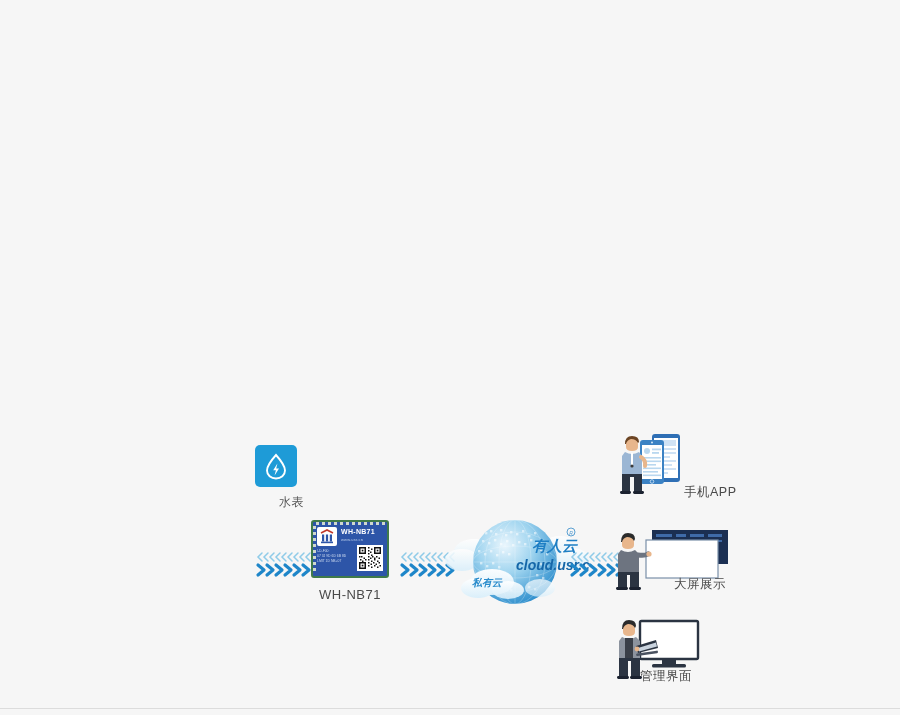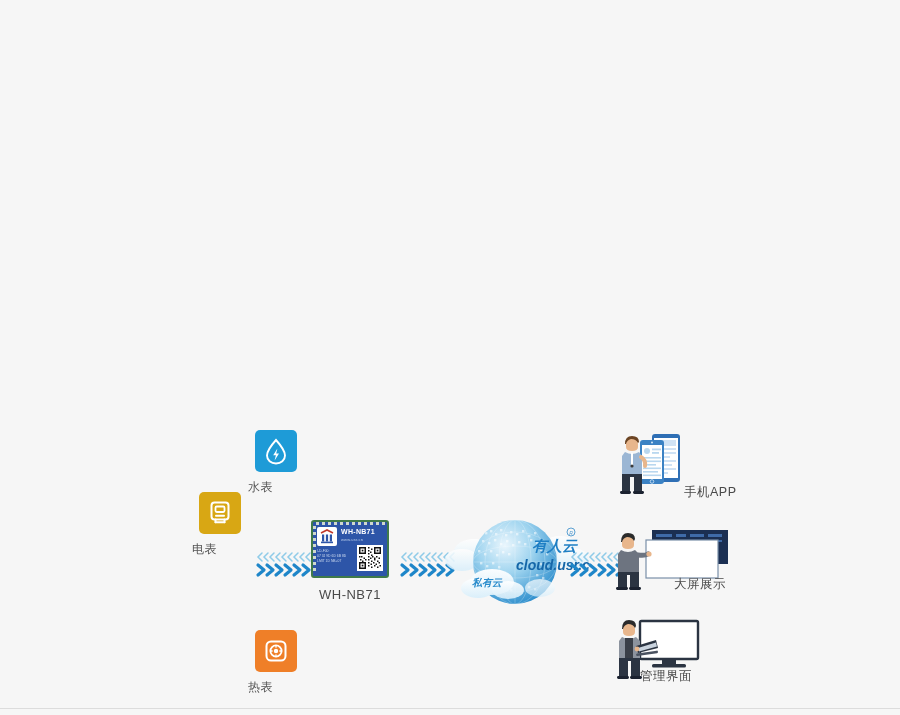--- a/index.html
+++ b/index.html
@@ -6,21 +6,21 @@
   html, body {
     width: 900px; height: 715px;
     background: #f6f6f6;
     font-family: "Liberation Sans", "DejaVu Sans", sans-serif;
     overflow: hidden;
   }
   #canvas { position: relative; width: 900px; height: 715px; background: #f6f6f6; }
   #bottom-rule { position: absolute; left: 0; top: 708px; width: 900px; height: 1px; background: #dcdcdc; }
 
   
-  .meter { position: absolute; width: 56px; text-align: left; }
+  .meter { position: absolute; width: 56px; text-align: right; margin-top: 15px; }
   .meter .tile {
     width: 42px; height: 42px; margin: 0 auto;
     border-radius: 5px;
     display: flex; align-items: center; justify-content: center;
   }
   .meter .cap {
     margin-top: 7px;
     font-size: 12px; color: #555; white-space: nowrap;
     letter-spacing: .5px;
   }
@@ -85,49 +85,22 @@
       <span>
         <svg width="26" height="28" viewBox="0 0 26 28">
           <path d="M13 3 C13 3 4 13 4 18.5 C4 23.2 8 26.5 13 26.5 C18 26.5 22 23.2 22 18.5 C22 13 13 3 13 3 Z" fill="none" stroke="#ffffff" stroke-width="1.9"></path>
           <path d="M14.4 11.5 L10.2 18.2 L12.9 18.2 L11.6 23.4 L16 16.4 L13.2 16.4 Z" fill="#ffffff"></path>
         </svg>
       </span>
     </div>
     <div class="cap">水表</div>
   </div>
 
-  <div class="meter" style="left:192px; top:492px;">
-    <div class="tile" style="background:#d8a714;">
-      <span>
-        <svg width="26" height="28" viewBox="0 0 26 28">
-          <rect x="4.5" y="3.5" width="17" height="17" rx="3" fill="none" stroke="#ffffff" stroke-width="2"></rect>
-          <rect x="8.5" y="7.5" width="9" height="5.5" rx="1.2" fill="none" stroke="#ffffff" stroke-width="1.8"></rect>
-          <rect x="8" y="15.8" width="10" height="1.9" rx=".9" fill="#ffffff"></rect>
-          <path d="M8.5 20.5 L8.5 23.2 M17.5 20.5 L17.5 23.2" stroke="#ffffff" stroke-width="2" stroke-linecap="round"></path>
-          <path d="M8.5 23.2 L17.5 23.2" stroke="#ffffff" stroke-width="2" stroke-linecap="round"></path>
-        </svg>
-      </span>
-    </div>
-    <div class="cap">电表</div>
-  </div>
-
-
-  <div class="meter" style="left:248px; top:630px;">
-    <div class="tile" style="background:#ef7f28;">
-      <span>
-        <svg width="26" height="26" viewBox="0 0 26 26">
-          <rect x="3.5" y="3.5" width="19" height="19" rx="4.5" fill="none" stroke="#ffffff" stroke-width="2"></rect>
-          <circle cx="13" cy="13" r="5.6" fill="none" stroke="#ffffff" stroke-width="1.8"></circle>
-          <circle cx="13" cy="13" r="2.2" fill="#ffffff"></circle>
-          <path d="M13 7.4 L13 9.2 M13 16.8 L13 18.6 M7.4 13 L9.2 13 M16.8 13 L18.6 13" stroke="#ffffff" stroke-width="1.3" stroke-linecap="round"></path>
-        </svg>
-      </span>
-    </div>
-    <div class="cap">热表</div>
-  </div>
+
+
 
   <div class="arrows" style="left:248px; top:548px;">
     <svg width="68" height="30" viewBox="0 0 68 30">
       <g fill="none" stroke="#8fcbe8" stroke-width="1.5" stroke-linecap="round">
         <path d="M14 5 L10 9 L14 13"></path>
           <path d="M20 5 L16 9 L20 13"></path>
           <path d="M26 5 L22 9 L26 13"></path>
         <path d="M32 5 L28 9 L32 13"></path>
           <path d="M38 5 L34 9 L38 13"></path>
           <path d="M44 5 L40 9 L44 13"></path>

